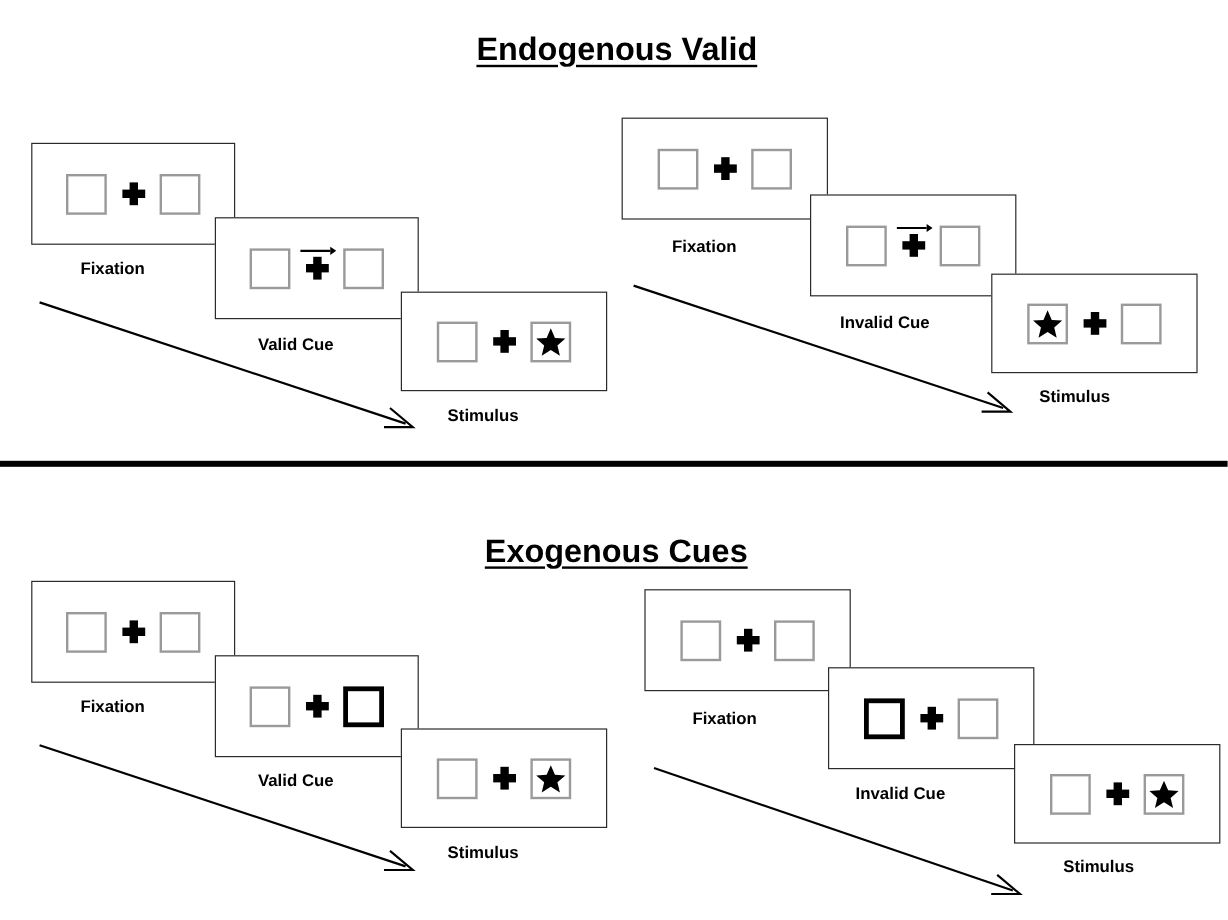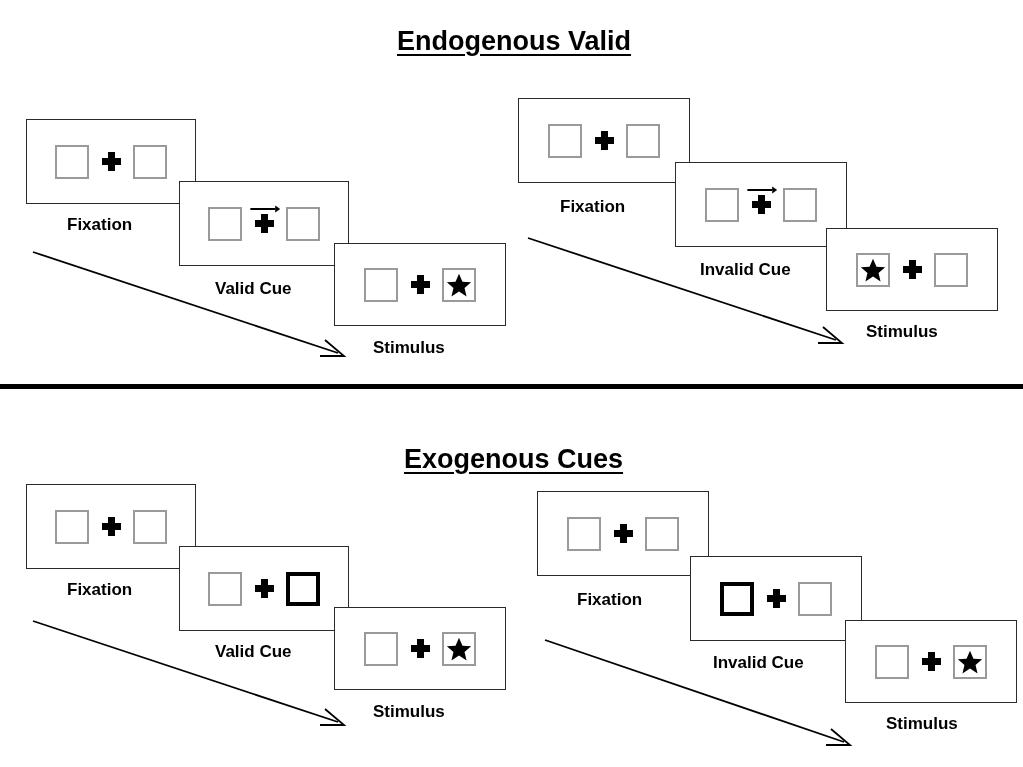--- a/index.html
+++ b/index.html
@@ -117,21 +117,21 @@
     transform: translateX(-46%);
     top: -2px;
     width: 30px;
     height: 10px;
   }
 
   
   .caption {
     position: absolute;
     font-weight: bold;
-    font-size: 17px;
+    font-size: 14px;
     color: #000000;
     white-space: nowrap;
   }
 
   
   .flow-arrow {
     position: absolute;
     overflow: visible;
   }
 </style>

